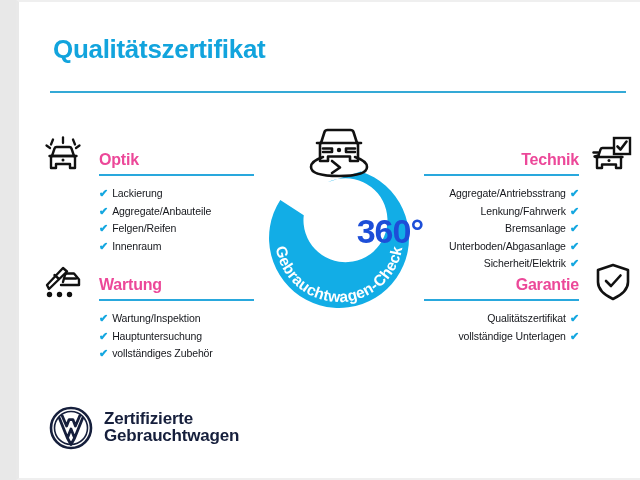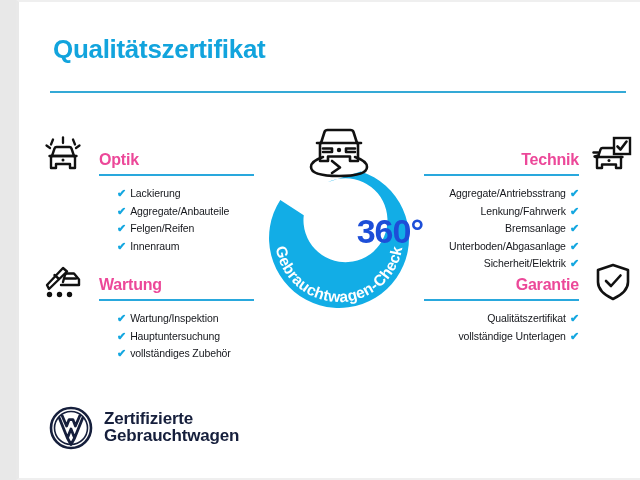--- a/index.html
+++ b/index.html
@@ -77,21 +77,20 @@
     top: 40px;
     left: 0;
     right: 0;
   }
   .item {
     font-size: 10.5px;
     color: #15171c;
     line-height: 17.5px;
     white-space: nowrap;
     letter-spacing: -0.1px;
-    margin-left: 18px;
   }
   .chk {
     color: #14a7e0;
     font-weight: bold;
     font-size: 11px;
   }
 
   
   .col-left .sec-title { left: 0; }
   .col-left .item { text-align: left; }

